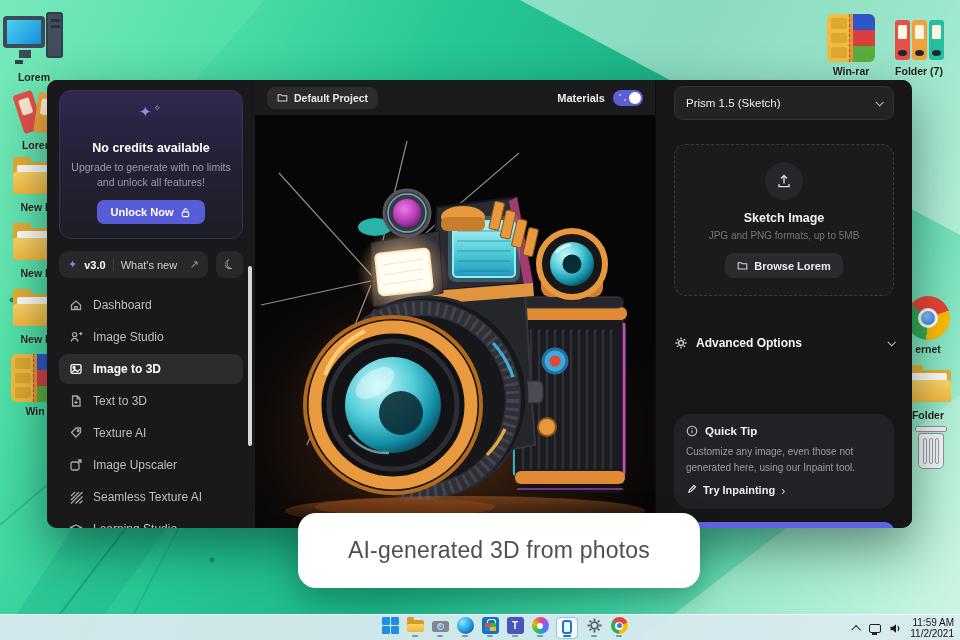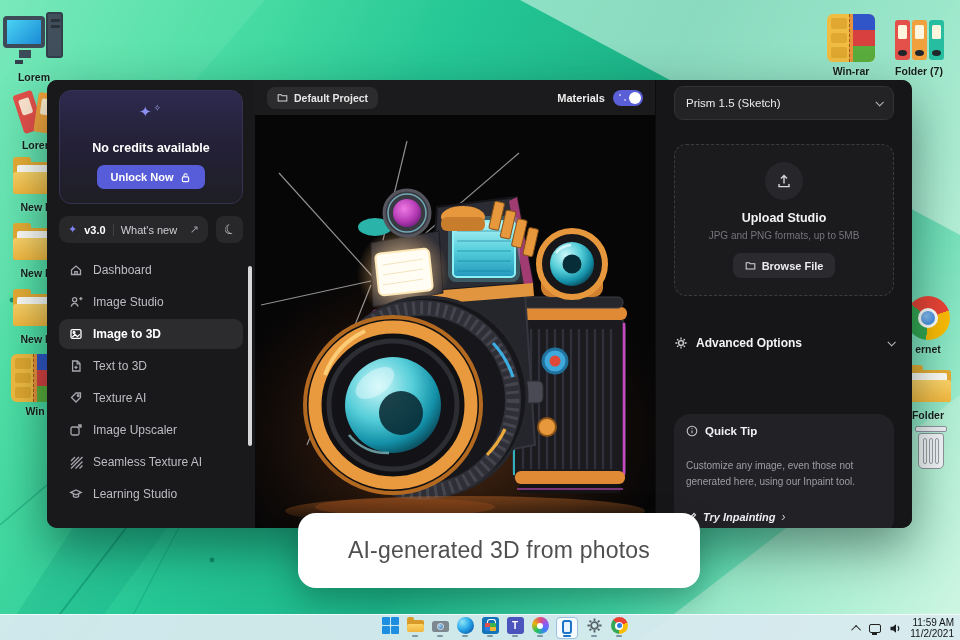--- a/index.html
+++ b/index.html
@@ -130,22 +130,22 @@
     border-radius:8px; padding:0 12px; color:#ececf0; font-size:11px; font-weight:700; font-family:inherit; cursor:pointer; }
   .browse svg { width:11px; height:11px; stroke:#d8d8d8; stroke-width:1.3; fill:none; }
   .adv { margin-top:40px; display:flex; align-items:center; gap:8px; cursor:pointer; }
   .adv svg { width:14px; height:14px; }
   .adv b { font-size:12px; color:#f4f4f6; }
   .adv .chev { margin-left:auto; }
   .tip { margin-top:64px; background:#222226; border-radius:16px; padding:11px 12px; }
   .tip-head { display:flex; align-items:center; gap:7px; }
   .tip-head svg { width:12px; height:12px; }
   .tip-head b { font-size:11.5px; color:#f2f2f4; }
-  .tip p { margin-top:21px; font-size:10px; line-height:1.55; color:#9c9ca4; }
-  .tip-cta { margin-top:21px; display:flex; align-items:center; gap:6px; cursor:pointer;font-style:italic; }
+  .tip p { margin-top:7px; font-size:10px; line-height:1.55; color:#9c9ca4; }
+  .tip-cta { margin-top:9px; display:flex; gap:6px; cursor:pointer; }
   .tip-cta svg { width:11px; height:11px; stroke:#e0e0e4; stroke-width:1.3; fill:none; }
   .tip-cta b { font-size:11px; color:#ededf1; }
   .tip-cta .arr { font-size:12px; color:#c9c9cf; }
   .generate { margin-top:13px; width:100%; height:31px; background:#6064e3; border:none; border-radius:9px; color:#fff;
     display:flex; align-items:center; justify-content:center; gap:8px; font-size:12.5px; font-weight:700; font-family:inherit; cursor:pointer; }
 
   
   .caption { position:absolute; left:298px; top:513px; width:402px; height:75px; background:#fff; border-radius:18px;
     display:flex; align-items:center; justify-content:center; box-shadow:0 12px 30px rgba(0,25,18,.28); z-index:40; }
   .caption span { font-size:23px; color:#4f4f4f; letter-spacing:.2px; }
@@ -316,20 +316,21 @@
       </div>
   </div>
 </div>
 
 <div class="window">
 
   <aside class="sidebar">
     <div class="credits">
       <div class="spark"><span>✦</span><small>✧</small></div>
       <h3>No credits available</h3>
+      <p>Upgrade to generate with no limits and unlock all features!</p>
       <button class="unlock">
         <span>Unlock Now</span>
         <svg viewBox="0 0 14 14" width="11" height="11">
           <rect x="3" y="6.2" width="8" height="6" rx="1.5" fill="none" stroke="#fff" stroke-width="1.4"></rect>
           <path d="M5 6V4.4a2.1 2.1 0 0 1 4.2 0" fill="none" stroke="#fff" stroke-width="1.4"></path>
         </svg>
       </button>
     </div>
 
     <div class="ver-row">
@@ -558,27 +559,27 @@
       <i class="chev"></i>
     </div>
 
     <div class="upload">
       <div class="up-circ">
         <svg viewBox="0 0 16 16">
           <path d="M8 10.5V3M5 5.6 8 2.6l3 3"></path>
             <path d="M3 11v2.6h10V11"></path>
         </svg>
       </div>
-      <h4>Upload Studio</h4>
+      <h4>Sketch Image</h4>
       <p>JPG and PNG formats, up to 5MB</p>
       <button class="browse">
         <svg viewBox="0 0 14 14">
             <path d="M1.5 3.4h4l1 1.4h6v6.6h-11z"></path>
           </svg>
-        <span>Browse File</span>
+        <span>Browse Lorem</span>
       </button>
     </div>
 
     <div class="adv">
       <svg viewBox="0 0 14 14">
         <g stroke="#d6d6da" stroke-width="1.3" fill="none">
           <circle cx="7" cy="7" r="2.4"></circle>
           <path d="M7 1.4v2M7 10.6v2M1.4 7h2M10.6 7h2M3.1 3.1l1.4 1.4M9.5 9.5l1.4 1.4M10.9 3.1 9.5 4.5M4.5 9.5 3.1 10.9"></path>
         </g>
       </svg>

